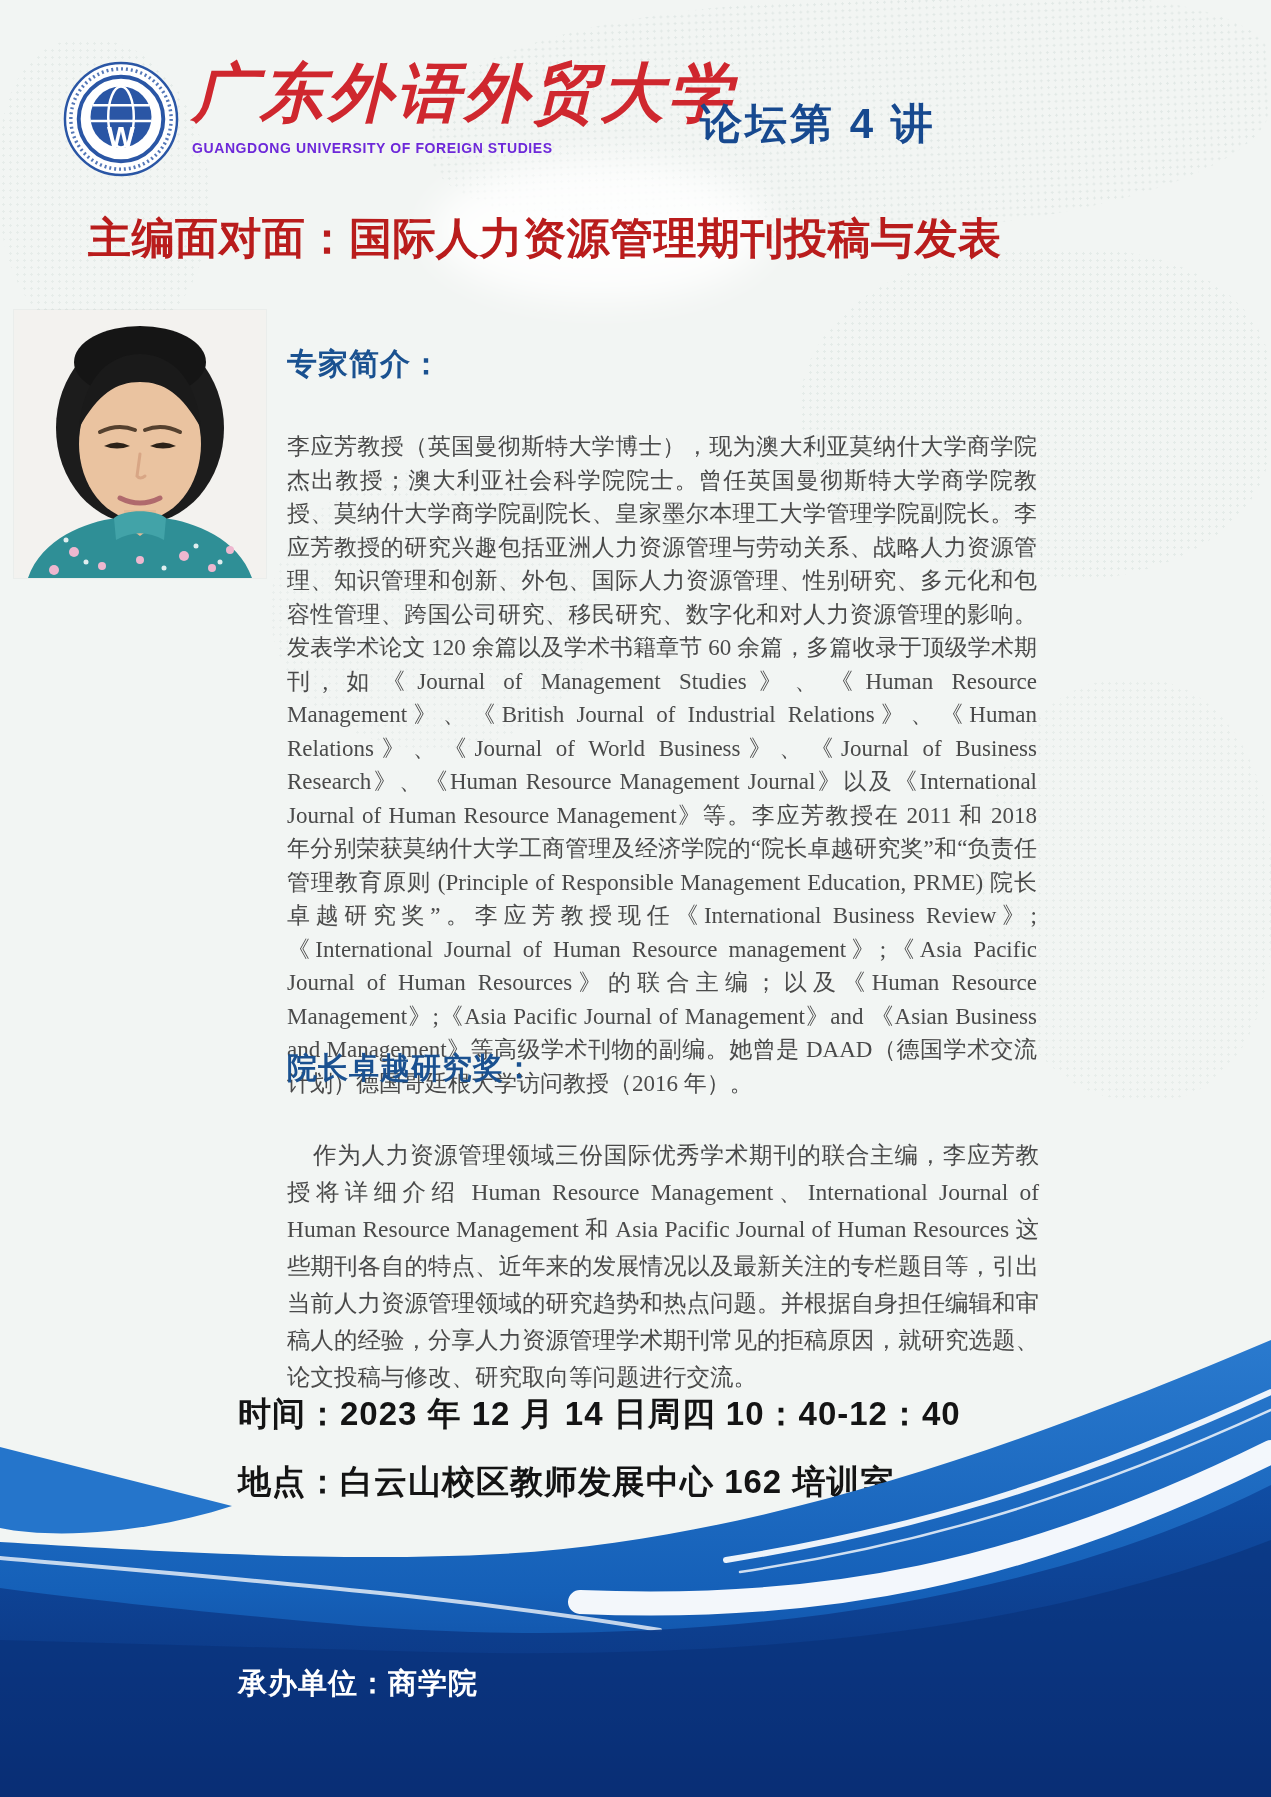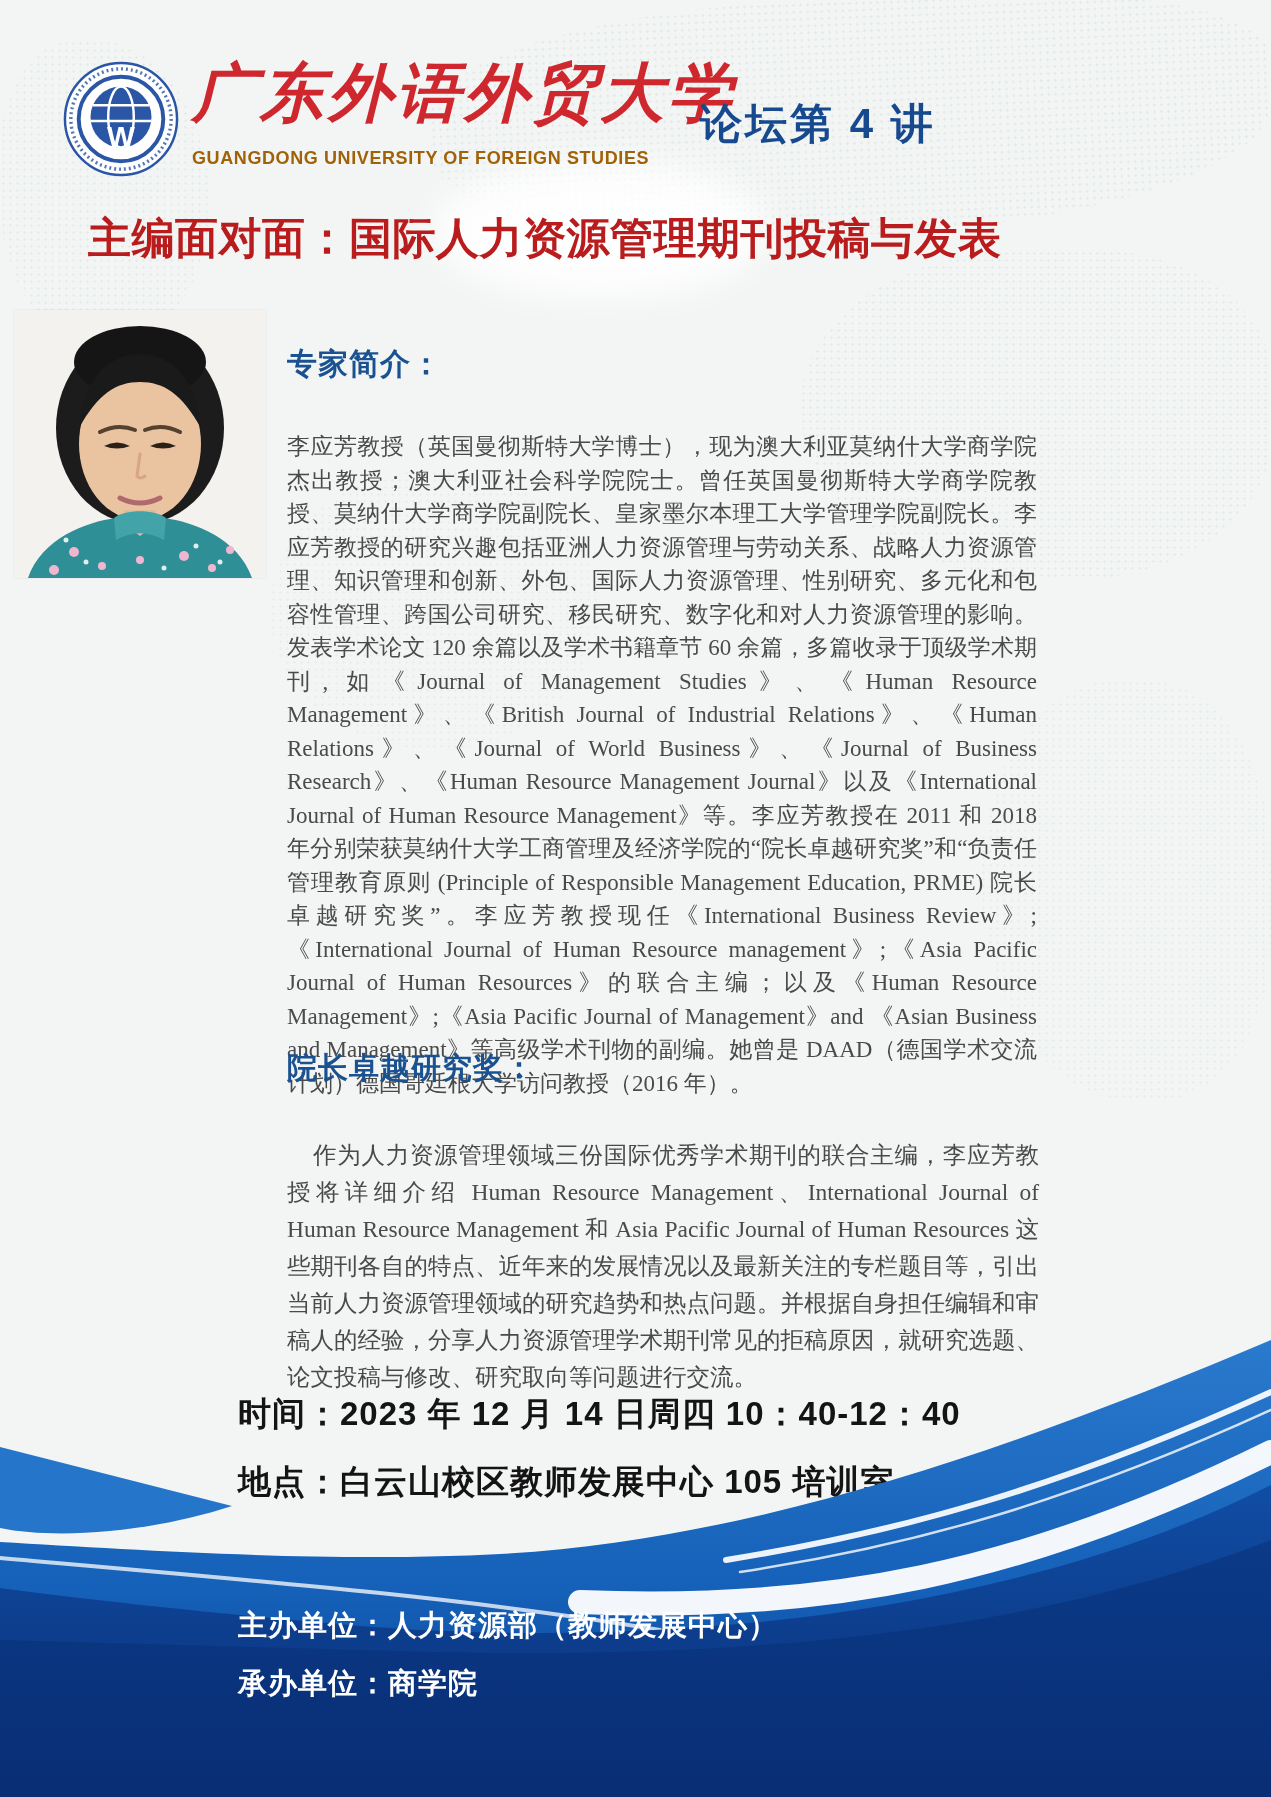--- a/index.html
+++ b/index.html
@@ -27,21 +27,21 @@
     background:rgba(255,255,255,0.85);filter:blur(18px);border-radius:50%;
   }
   
   .emblem{position:absolute;left:62px;top:60px;width:118px;height:118px;}
   .logo-text{position:absolute;left:192px;top:62px;width:420px;}
   .logo-zh{
     display:block;color:#cf272e;font-weight:bold;font-size:64px;line-height:62px;
     font-family:"DejaVu Serif","Liberation Serif",serif;font-style:italic;letter-spacing:4px;white-space:nowrap;
   }
   .logo-en{
-    display:block;color:#a16207;font-weight:bold;font-size:18px;letter-spacing:0.6px;margin-top:24px;white-space:nowrap;
+    display:block;color:#6d28d9;font-weight:bold;font-size:14px;letter-spacing:0.6px;margin-top:16px;white-space:nowrap;
   }
   .forum-label{
     position:absolute;left:700px;top:96px;
     color:#17498f;font-weight:bold;font-size:42px;letter-spacing:3px;white-space:nowrap;
   }
   .poster-title{
     position:absolute;left:88px;top:210px;width:1100px;
     color:#b91c1c;font-weight:bold;font-size:43px;letter-spacing:0.5px;white-space:nowrap;
   }
   
@@ -137,21 +137,21 @@
     </g>
   </svg>
 
   <div class="sec-heading h-expert">专家简介：</div>
   <div class="body-para p-expert">李应芳教授（英国曼彻斯特大学博士），现为澳大利亚莫纳什大学商学院杰出教授；澳大利亚社会科学院院士。曾任英国曼彻斯特大学商学院教授、莫纳什大学商学院副院长、皇家墨尔本理工大学管理学院副院长。李应芳教授的研究兴趣包括亚洲人力资源管理与劳动关系、战略人力资源管理、知识管理和创新、外包、国际人力资源管理、性别研究、多元化和包容性管理、跨国公司研究、移民研究、数字化和对人力资源管理的影响。发表学术论文 120 余篇以及学术书籍章节 60 余篇，多篇收录于顶级学术期刊, 如《Journal of Management Studies》、《Human Resource Management》、《British Journal of Industrial Relations》、《Human Relations》、《Journal of World Business》、《Journal of Business Research》、《Human Resource Management Journal》以及《International Journal of Human Resource Management》等。李应芳教授在 2011 和 2018 年分别荣获莫纳什大学工商管理及经济学院的“院长卓越研究奖”和“负责任管理教育原则 (Principle of Responsible Management Education, PRME) 院长卓越研究奖”。李应芳教授现任《International Business Review》;《International Journal of Human Resource management》;《Asia Pacific Journal of Human Resources》的联合主编；以及《Human Resource Management》;《Asia Pacific Journal of Management》and 《Asian Business and Management》等高级学术刊物的副编。她曾是 DAAD（德国学术交流计划）德国哥廷根大学访问教授（2016 年）。</div>
 
   <div class="sec-heading h-lecture">院长卓越研究奖：</div>
   <div class="body-para p-lecture">作为人力资源管理领域三份国际优秀学术期刊的联合主编，李应芳教授将详细介绍 Human Resource Management、International Journal of Human Resource Management 和 Asia Pacific Journal of Human Resources 这些期刊各自的特点、近年来的发展情况以及最新关注的专栏题目等，引出当前人力资源管理领域的研究趋势和热点问题。并根据自身担任编辑和审稿人的经验，分享人力资源管理学术期刊常见的拒稿原因，就研究选题、论文投稿与修改、研究取向等问题进行交流。</div>
 
   <div class="sched t-time">时间：2023 年 12 月 14 日周四 10：40-12：40</div>
-  <div class="sched t-loc">地点：白云山校区教师发展中心 105 培训室</div>
+  <div class="sched t-loc">地点：白云山校区教师发展中心 162 培训室</div>
 
   <svg class="wave" viewBox="0 0 1271 497" preserveAspectRatio="none">
     <defs>
       <linearGradient id="gMid" x1="0" y1="0" x2="0" y2="1">
         <stop offset="0" stop-color="#2a7ace"></stop>
         <stop offset="0.55" stop-color="#1560b8"></stop>
         <stop offset="1" stop-color="#0b3a8c"></stop>
       </linearGradient>
       <linearGradient id="gDeep" x1="0" y1="0" x2="0" y2="1">
         <stop offset="0" stop-color="#0f4ca3"></stop>
@@ -165,16 +165,15 @@
 
     <path d="M1271,92 C1060,188 900,232 726,260" stroke="#ffffff" stroke-width="6" fill="none" opacity="0.92" stroke-linecap="round"></path>
     <path d="M1271,110 C1070,202 912,246 740,272" stroke="#ffffff" stroke-width="2.5" fill="none" opacity="0.8" stroke-linecap="round"></path>
     <path d="M1271,152 C1020,276 820,312 580,302" stroke="#ffffff" stroke-width="24" fill="none" opacity="0.95" stroke-linecap="round"></path>
     <path d="M0,258 C250,280 470,298 660,330" stroke="#ffffff" stroke-width="4" fill="none" opacity="0.75" stroke-linecap="round"></path>
 
     <path d="M1271,185 C1000,322 640,348 360,326 C220,314 90,300 0,288 L0,497 L1271,497 Z" fill="url(#gDeep)" opacity="0.96"></path>
     <path d="M1271,240 C1040,330 760,360 430,352 L0,340 L0,497 L1271,497 Z" fill="#0a2f77" opacity="0.55"></path>
   </svg>
 
-  <div class="footer-line f-org">主办单位：人力资源部（教师发展中心）</div>
   <div class="footer-line f-coorg">承办单位：商学院</div>
 
 </div>
 
 </body></html>

